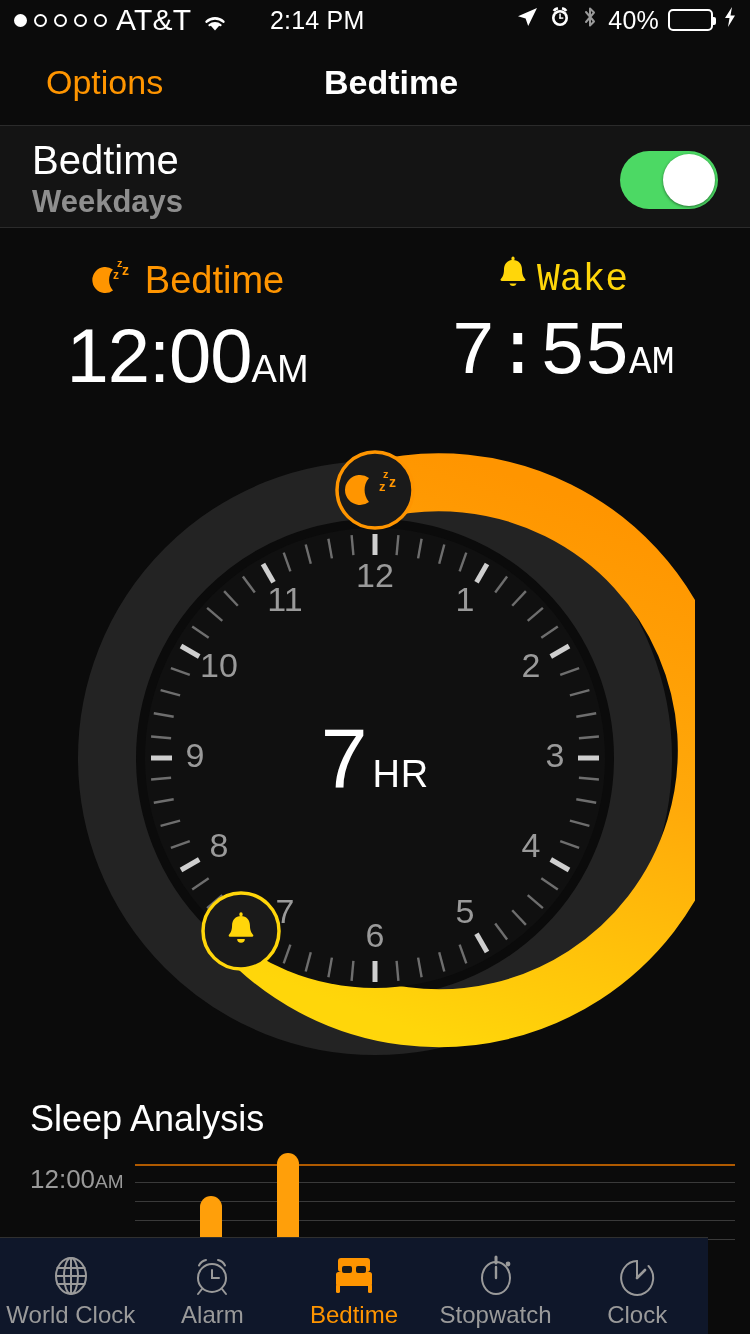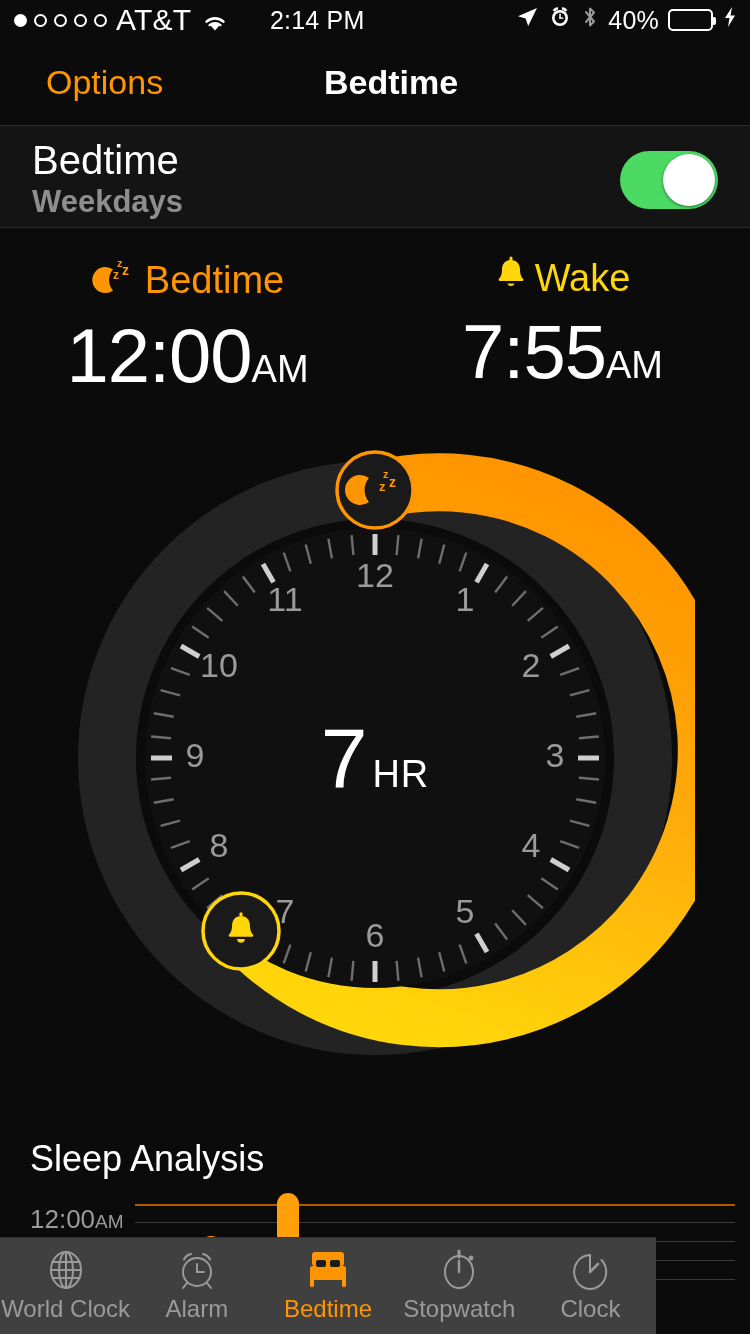--- a/index.html
+++ b/index.html
@@ -53,54 +53,54 @@
     position:absolute; right:32px; top:25px; width:98px; height:58px;
     background:#4CD964; border-radius:29px;
   }
   .knob{ position:absolute; right:3px; top:3px; width:52px; height:52px;
          background:#fff; border-radius:50%; box-shadow:0 1px 3px rgba(0,0,0,.5); }
 
   
   .times{ position:absolute; top:255px; left:0; width:750px; height:170px; }
   .time-col{ position:absolute; top:0; width:375px; text-align:center; }
   .time-col.bed{ left:0; }
-  .time-col.wake{ left:375px; }
+  .time-col.wake{ left:375px;font-family:Liberation Mono, monospace; }
   .tc-label{ font-size:38px; display:flex; align-items:center; justify-content:center; gap:8px;}
   .tc-label.bed{ color:#FF9500; }
   .tc-label.wake{ color:#FFD60A; }
   .tc-time{ color:#fff; font-size:76px; margin-top:6px; letter-spacing:-1px; }
   .tc-time .mer{ font-size:38px; letter-spacing:0; }
 
   
   .dial-wrap{ position:absolute; top:438px; left:55px; width:640px; height:640px; }
   .dial-svg{ display:block; width:640px; height:640px; }
   .dial-center{
     position:absolute; left:0; top:0; width:640px; height:640px;
     display:flex; align-items:center; justify-content:center;
     pointer-events:none;
   }
   .hrs{ color:#fff; font-size:84px; font-weight:300; letter-spacing:-1px;
         display:flex; align-items:baseline; gap:6px; }
   .hrs .unit{ font-size:38px; letter-spacing:1px; }
 
   
-  .sleep{ position:absolute; top:1090px; left:0; width:750px; height:150px;margin-top:40px; }
+  .sleep{ position:absolute; top:1090px; left:0; width:750px; height:150px; }
   .sleep-title{ position:absolute; left:30px; top:8px; color:#fff; font-size:36px; }
   .sleep-axis{ position:absolute; left:30px; top:74px; color:#9a9a9a; font-size:26px; }
   .sleep-axis .mer{ font-size:19px; }
   .chart{ position:absolute; left:135px; top:58px; width:600px; height:92px; overflow:hidden; }
   .gridline{ position:absolute; left:0; width:600px; height:1px; background:#3a3a3a; }
   .refline{ position:absolute; left:0; width:600px; height:2px; background:#b05a00; }
   .bar{ position:absolute; width:22px; background:#FF9F0A; border-radius:11px 11px 0 0; }
 
   
   .tabbar{
-    position:absolute; bottom:0; left:0; width:656px; height:97px;
-    background:#404040; border-top:1px solid #303030;
-    display:flex; align-items:flex-start;
+    position:absolute; bottom:0; left:0; width:708px; height:97px;
+    background:#0f172a; border-top:1px solid #303030;
+    display:flex; align-items:center;
   }
   .tab{ flex:1; text-align:center; padding-top:9px; color:#9a9a9a; }
   .tab.active{ color:#FF9500; }
   .tab-icon{ height:46px; display:flex; align-items:center; justify-content:center; }
   .tab-label{ font-size:24px; margin-top:2px; }
 </style>
 </head>
 <body>
 
 <div class="screen">

